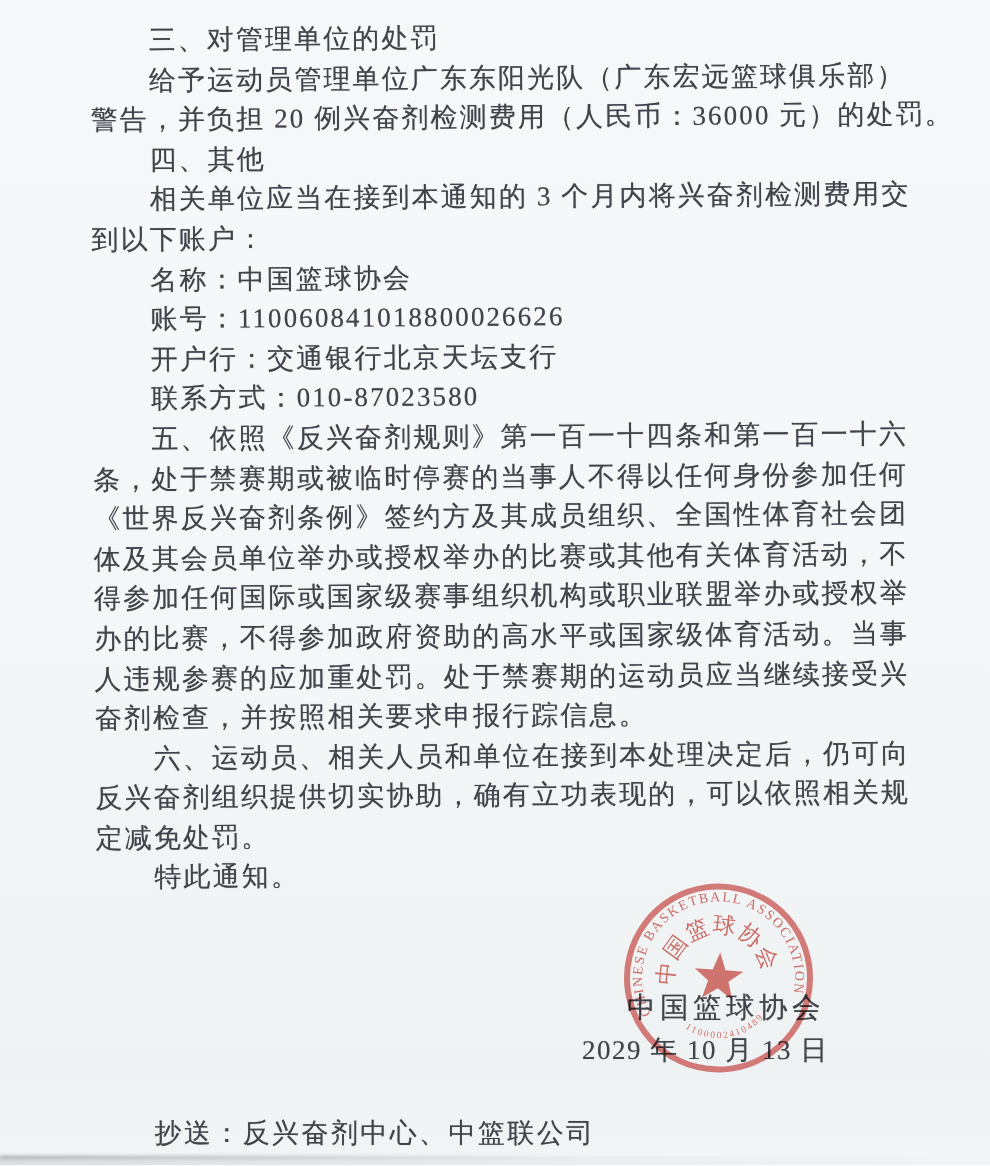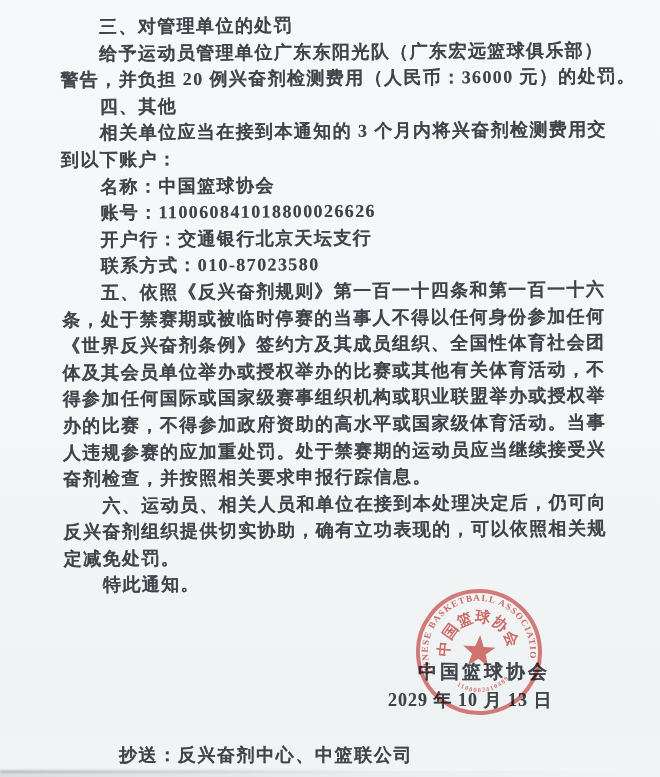--- a/index.html
+++ b/index.html
@@ -3,21 +3,20 @@
 <meta charset="utf-8">
 <style>
   html,body{margin:0;padding:0;}
   .page{
     position:relative;
     width:660px;height:777px;
     overflow:hidden;
     background:linear-gradient(180deg,#f7f8fa 0%,#f4f6f7 55%,#eff2f3 92%,#f2f4f5 100%);
     font-family:"Liberation Serif","DejaVu Serif",serif;
     color:#3f434a;
-    font-weight:bold;
   }
   
   .edge-shadow{
     position:absolute;left:0;bottom:4px;width:60%;height:3px;
     background:linear-gradient(90deg,rgba(130,140,147,.45),rgba(130,140,147,0));
     filter:blur(1px);
   }
   .edge-band{
     position:absolute;left:0;bottom:0;width:100%;height:6px;
     background:linear-gradient(90deg,rgba(160,168,172,.28),rgba(180,186,190,.12) 55%,rgba(190,196,200,0));
@@ -40,21 +39,20 @@
     font-size:19px;letter-spacing:3px;white-space:nowrap;
   }
   .doc-date{
     position:absolute;left:388px;top:688px;
     font-size:18px;letter-spacing:1px;white-space:nowrap;
   }
   .cc-line{
     position:absolute;left:103px;top:743px;
     font-size:18px;letter-spacing:1.6px;white-space:nowrap;
     text-shadow:0 0 .5px rgba(63,67,74,.55);
-    margin-left:16px;
   }
   .seal{
     position:absolute;left:389px;top:562px;width:180px;height:180px;
     mix-blend-mode:multiply;opacity:.88;
     transform:rotate(-8deg);
   }
   .seal text{font-family:"Liberation Serif","DejaVu Serif",serif;}
 </style>
 </head>
 <body>

